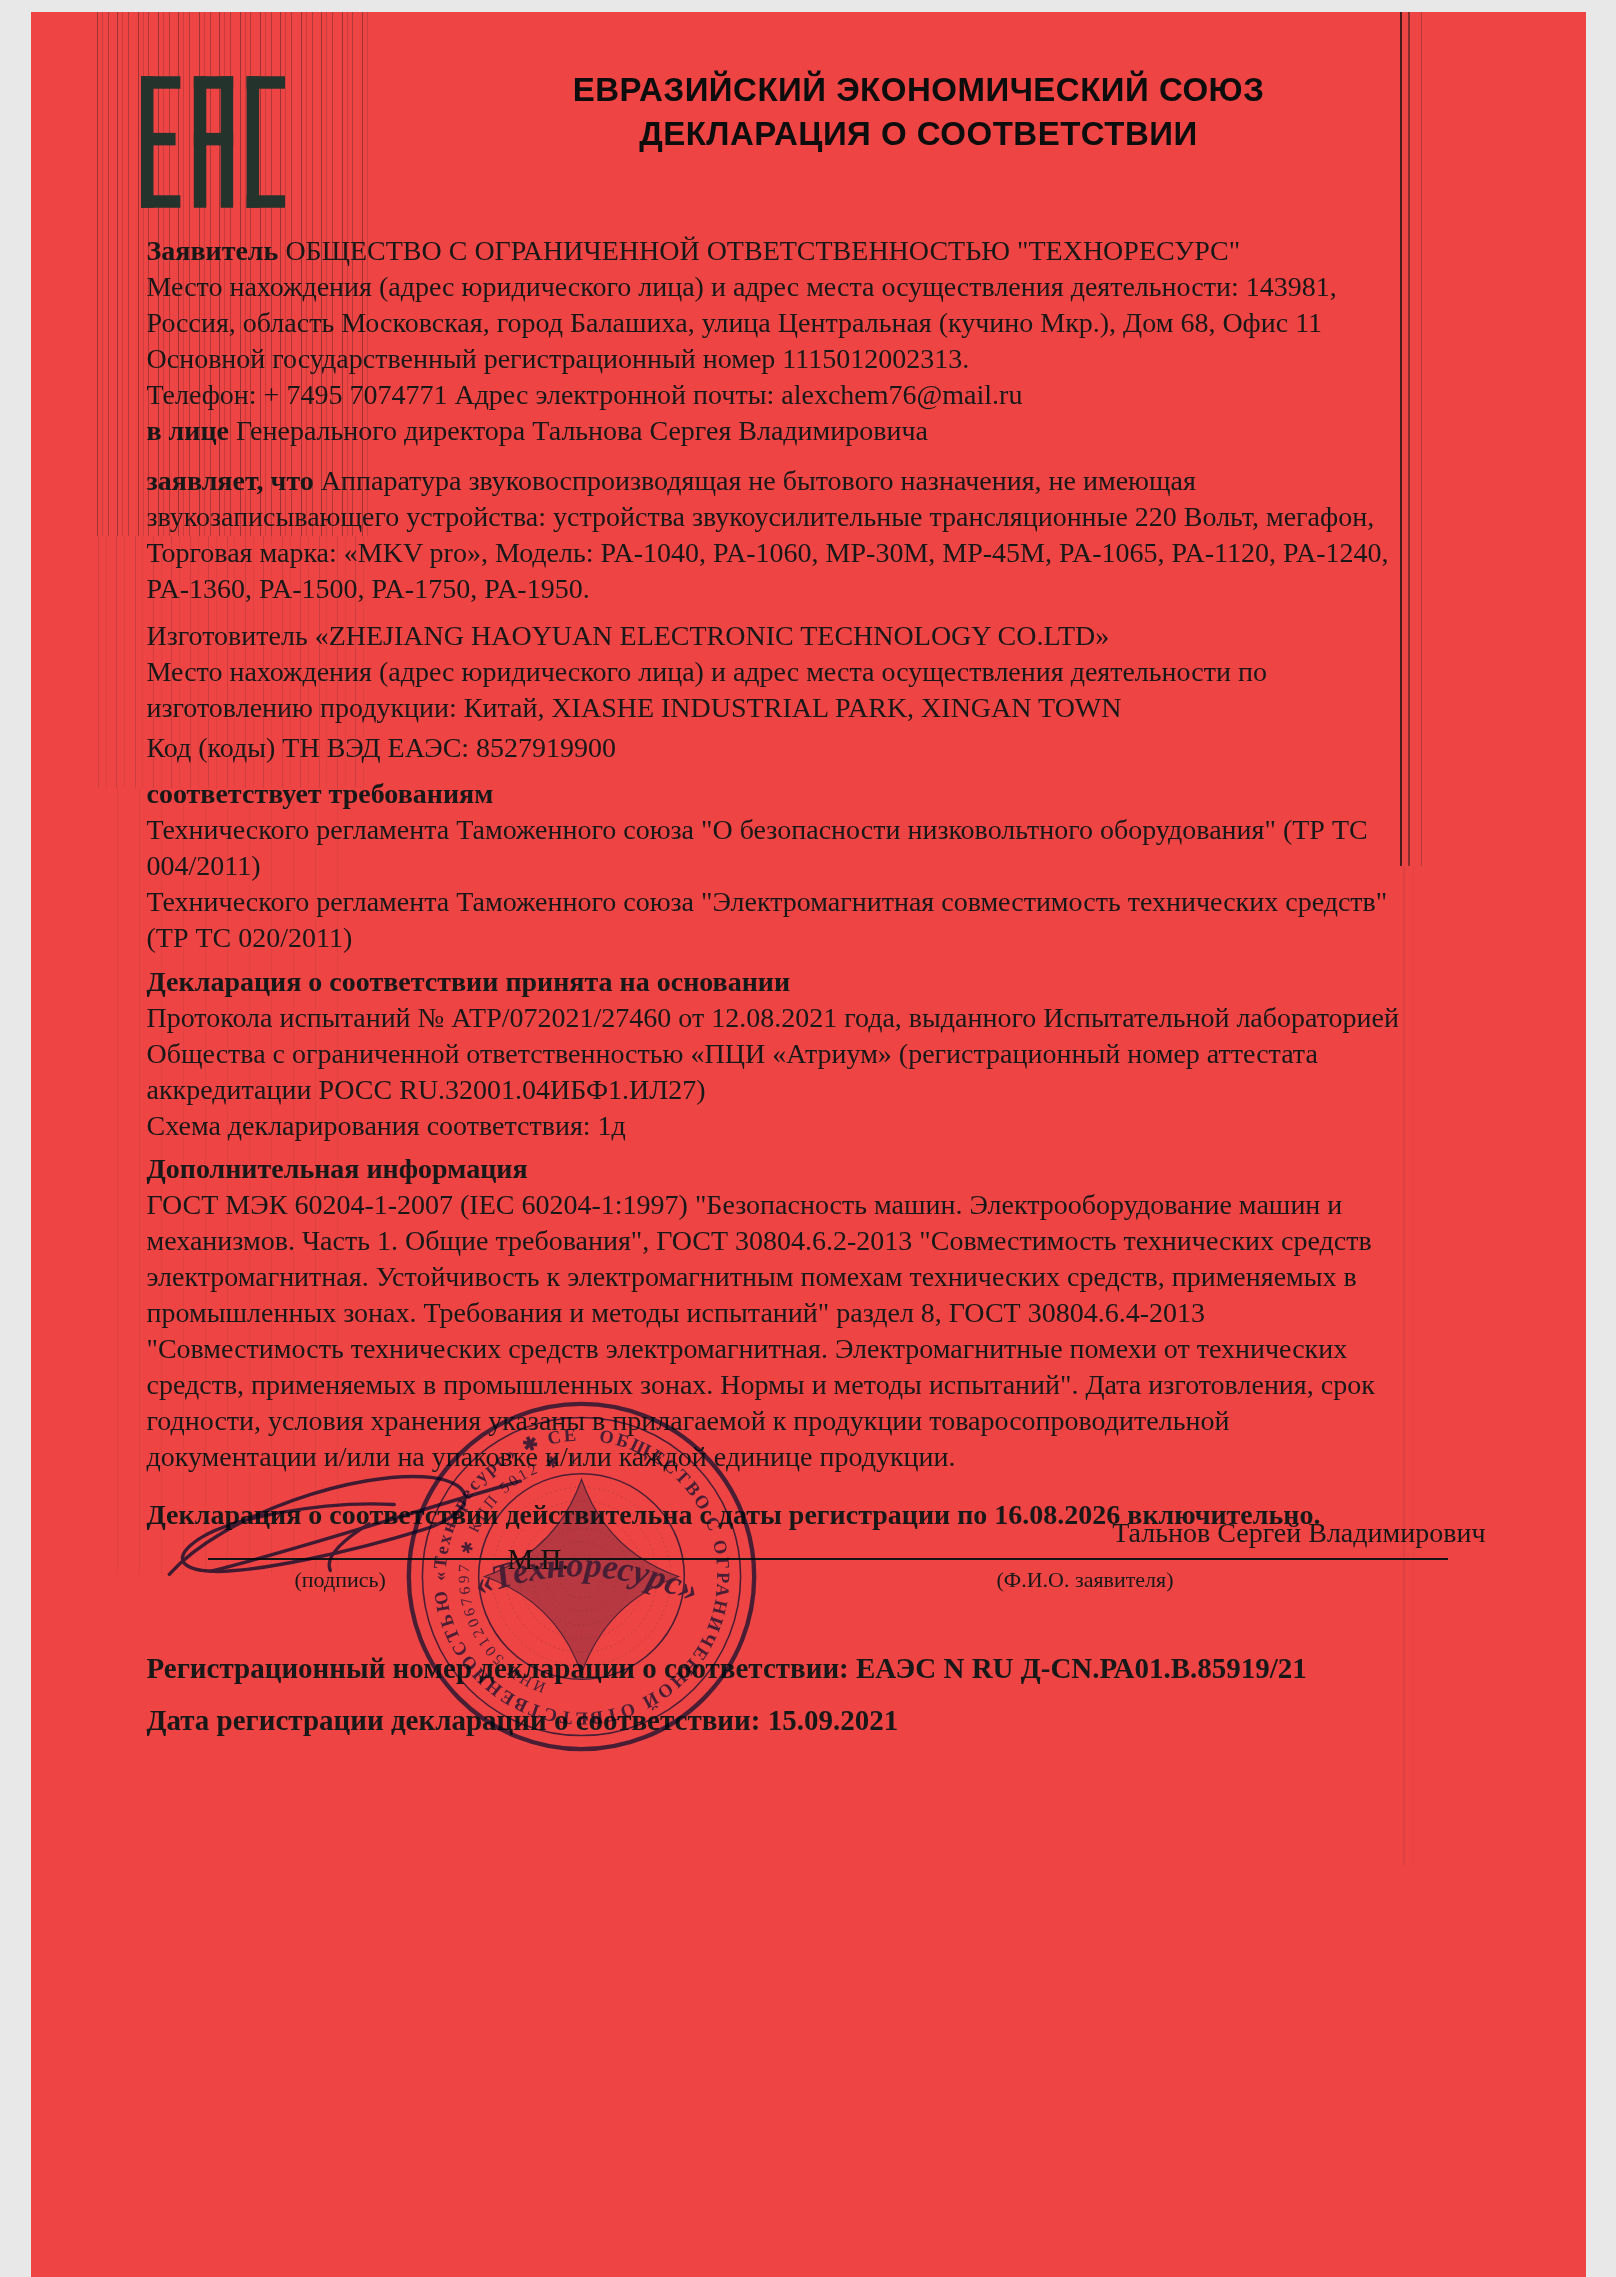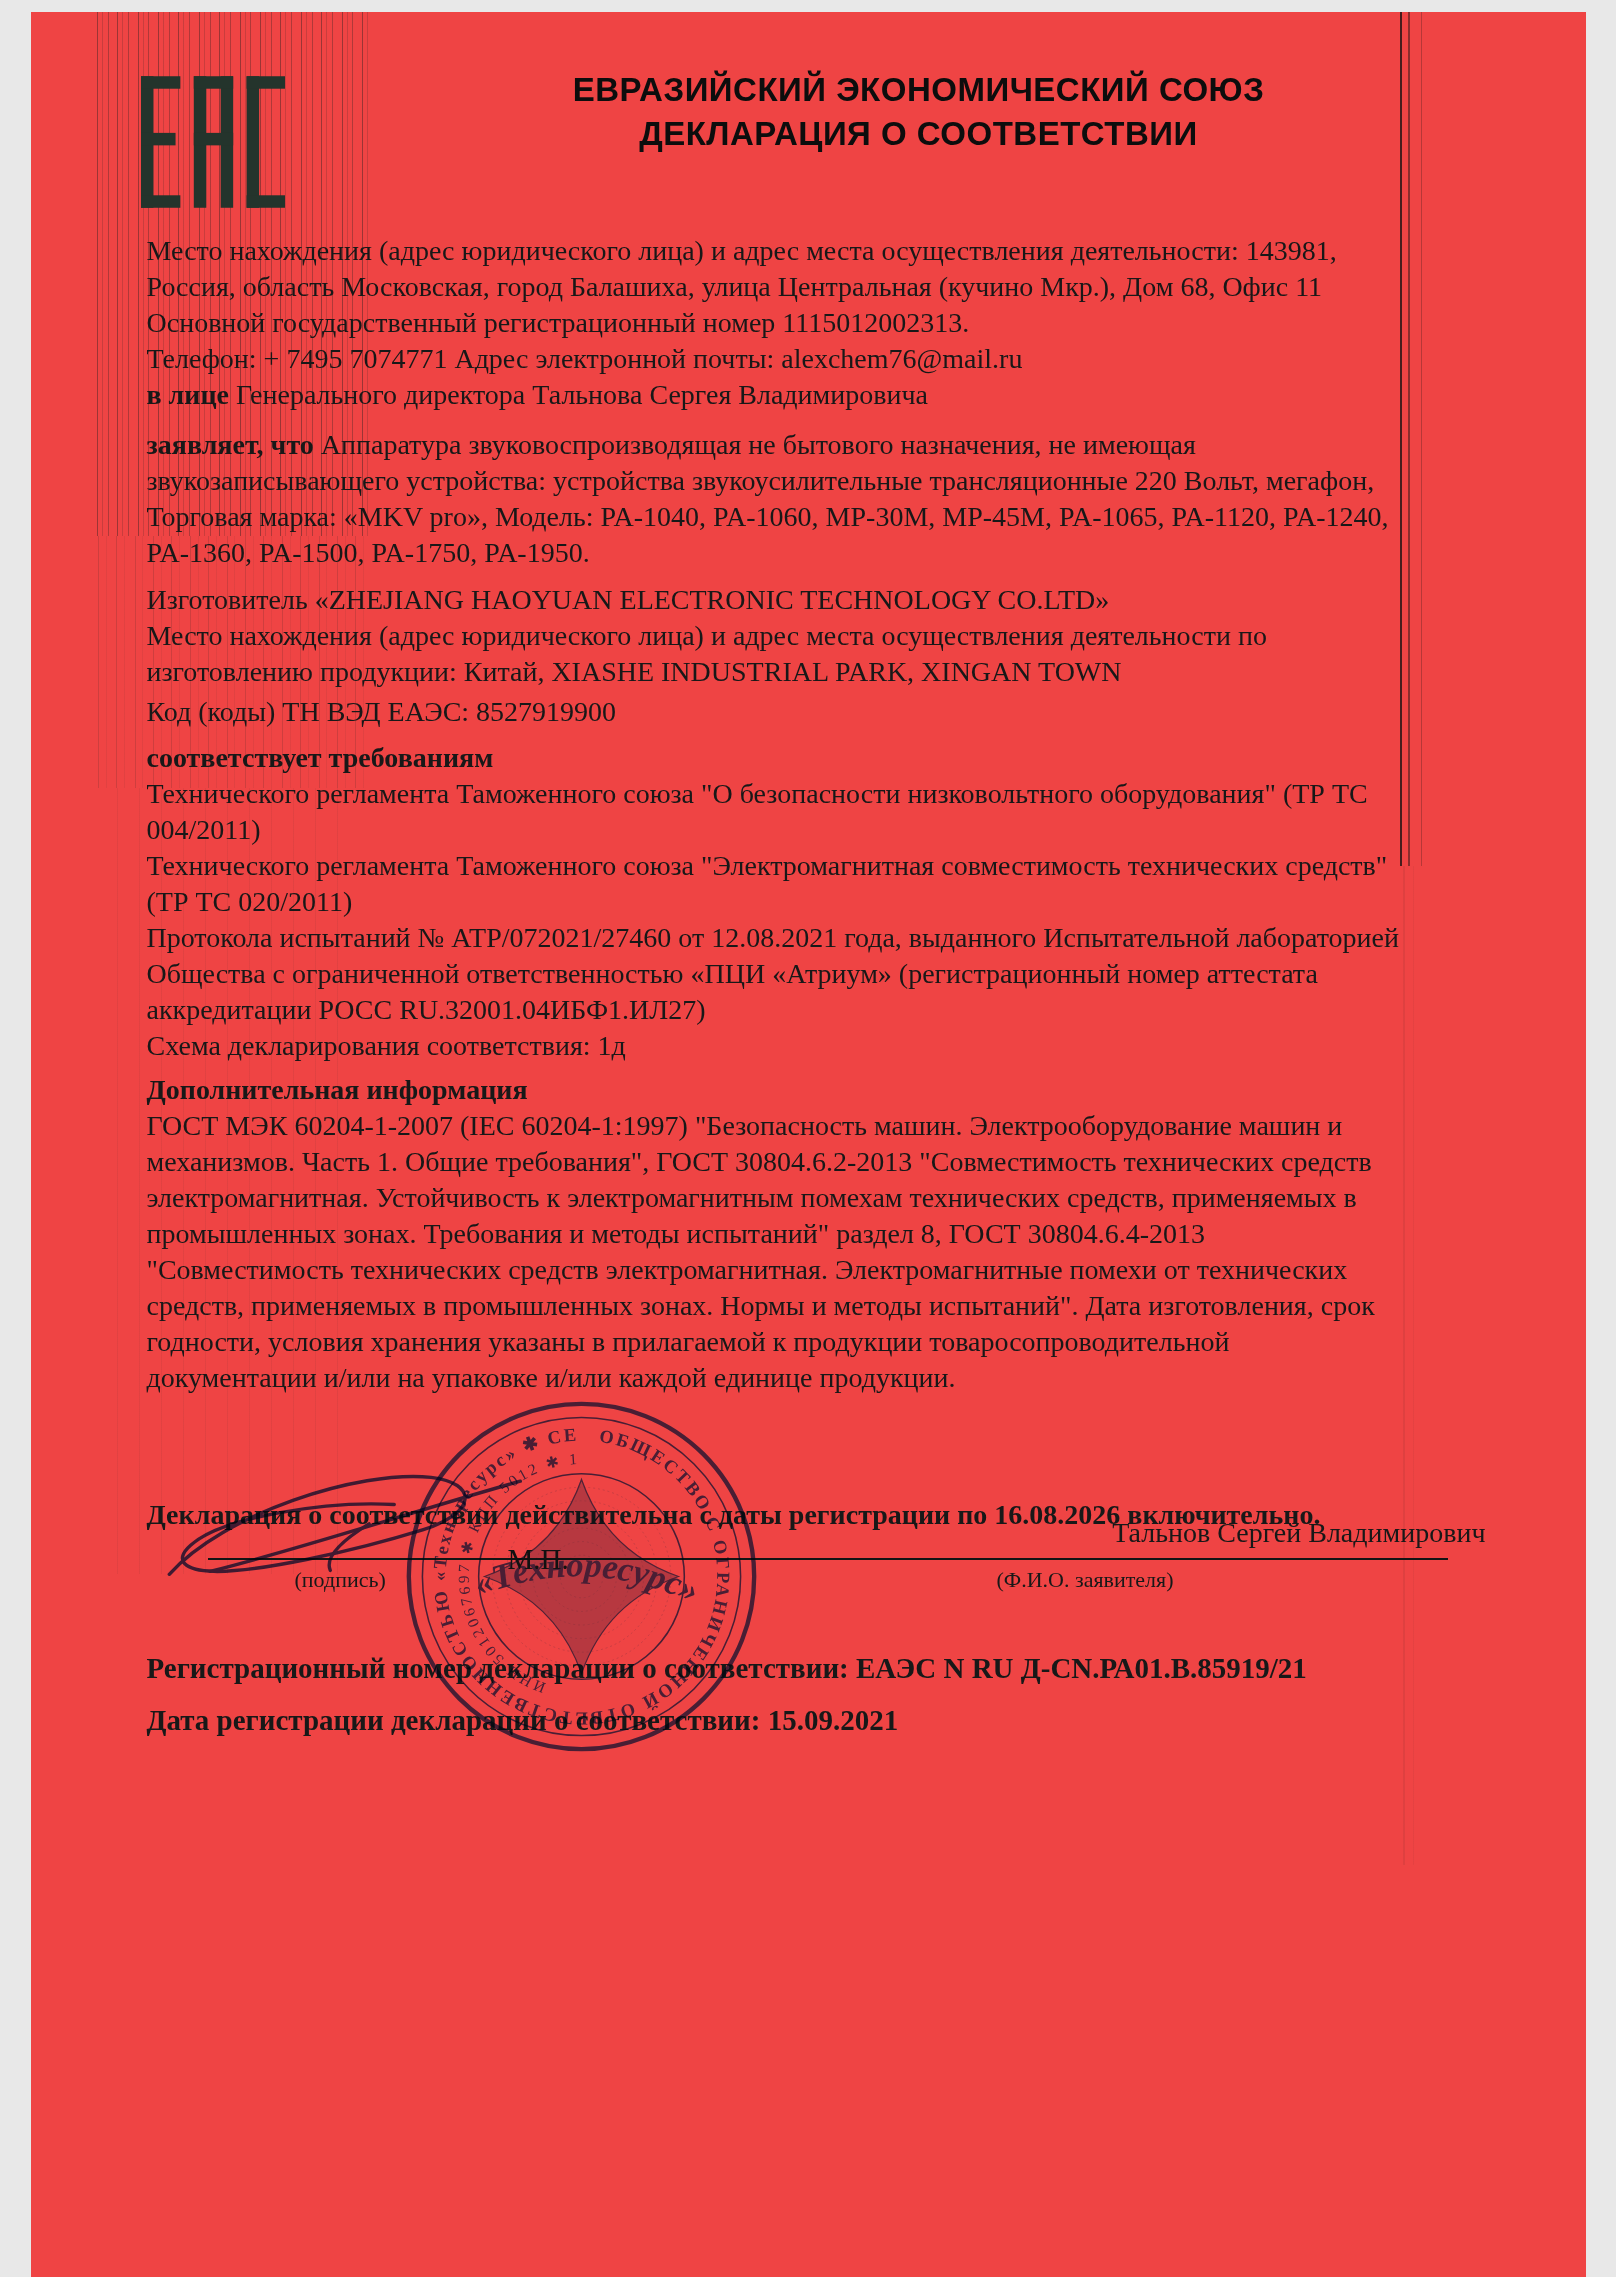--- a/index.html
+++ b/index.html
@@ -85,31 +85,33 @@
       </g>
     </svg>
   </div>
 
   <div class="title">
     <div>ЕВРАЗИЙСКИЙ ЭКОНОМИЧЕСКИЙ СОЮЗ</div>
     <div>ДЕКЛАРАЦИЯ О СООТВЕТСТВИИ</div>
   </div>
 
   <div class="body">
+    <p><b>Заявитель</b><span> ОБЩЕСТВО С ОГРАНИЧЕННОЙ ОТВЕТСТВЕННОСТЬЮ "ТЕХНОРЕСУРС"</span></p>
     <p>Место нахождения (адрес юридического лица) и адрес места осуществления деятельности: 143981, Россия, область Московская, город Балашиха, улица Центральная (кучино Мкр.), Дом 68, Офис 11</p>
     <p>Основной государственный регистрационный номер 1115012002313.</p>
     <p>Телефон: + 7495 7074771 Адрес электронной почты: alexchem76@mail.ru</p>
     <p><b>в лице</b><span> Генерального директора Тальнова Сергея Владимировича</span></p>
     <p class="sp14"><b>заявляет, что</b><span> Аппаратура звуковоспроизводящая не бытового назначения, не имеющая звукозаписывающего устройства: устройства звукоусилительные трансляционные 220 Вольт, мегафон, Торговая марка: «MKV pro», Модель: PA-1040, PA-1060, MP-30M, MP-45M, PA-1065, PA-1120, PA-1240, PA-1360, PA-1500, PA-1750, PA-1950.</span></p>
     <p class="sp12">Изготовитель «ZHEJIANG HAOYUAN ELECTRONIC TECHNOLOGY CO.LTD»</p>
     <p>Место нахождения (адрес юридического лица) и адрес места осуществления деятельности по изготовлению продукции: Китай, XIASHE INDUSTRIAL PARK, XINGAN TOWN</p>
     <p class="sp4">Код (коды) ТН ВЭД ЕАЭС: 8527919900</p>
     <p class="bold sp10">соответствует требованиям</p>
     <p>Технического регламента Таможенного союза "О безопасности низковольтного оборудования" (ТР ТС 004/2011)</p>
     <p>Технического регламента Таможенного союза "Электромагнитная совместимость технических средств" (ТР ТС 020/2011)</p>
+    <p class="bold sp8">Декларация о соответствии принята на основании</p>
     <p>Протокола испытаний № АТР/072021/27460 от 12.08.2021 года, выданного Испытательной лабораторией Общества с ограниченной ответственностью «ПЦИ «Атриум» (регистрационный номер аттестата аккредитации РОСС RU.32001.04ИБФ1.ИЛ27)</p>
     <p>Схема декларирования соответствия: 1д</p>
     <p class="bold sp8">Дополнительная информация</p>
     <p>ГОСТ МЭК 60204-1-2007 (IEC 60204-1:1997) "Безопасность машин. Электрооборудование машин и механизмов. Часть 1. Общие требования", ГОСТ 30804.6.2-2013 "Совместимость технических средств электромагнитная. Устойчивость к электромагнитным помехам технических средств, применяемых в промышленных зонах. Требования и методы испытаний" раздел 8, ГОСТ 30804.6.4-2013 "Совместимость технических средств электромагнитная. Электромагнитные помехи от технических средств, применяемых в промышленных зонах. Нормы и методы испытаний". Дата изготовления, срок годности, условия хранения указаны в прилагаемой к продукции товаросопроводительной документации и/или на упаковке и/или каждой единице продукции.</p>
   </div>
 
   <div class="valid">Декларация о соответствии действительна с даты регистрации по 16.08.2026 включительно.</div>
 
   <div class="fio-name">Тальнов Сергей Владимирович</div>
   <div class="sig-line"></div>

